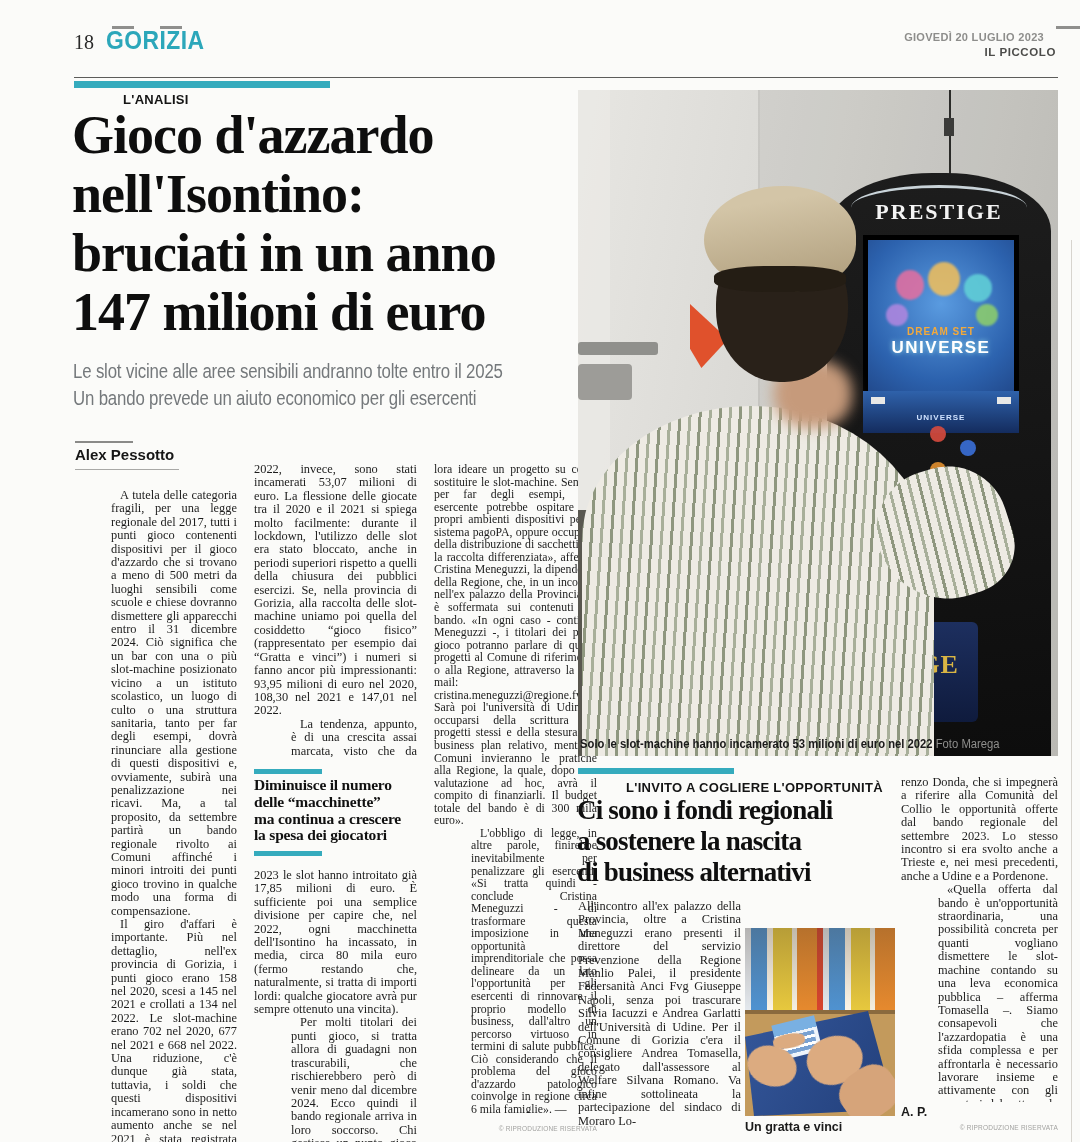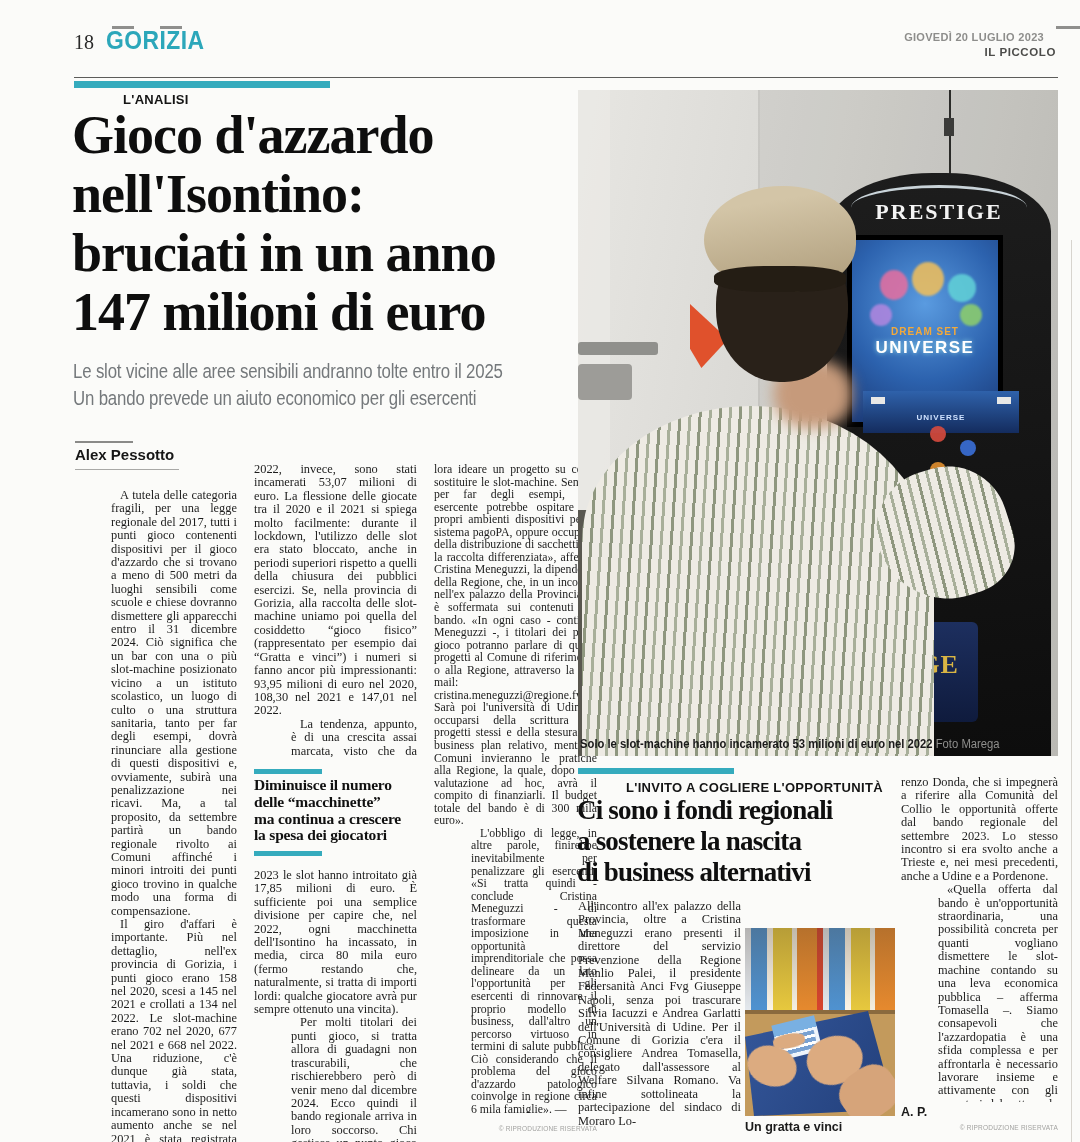--- a/index.html
+++ b/index.html
@@ -46,21 +46,21 @@
   .p1-bar1{position:absolute;left:0;top:252px;width:80px;height:13px;background:#90908c;border-radius:3px;}
   .p1-bar2{position:absolute;left:0;top:274px;width:54px;height:36px;background:#9d9c98;border-radius:4px;}
   .p1-doorpost{position:absolute;left:0;top:420px;width:20px;height:246px;background:#59574f;}
   .p1-cable{position:absolute;left:371px;top:0;width:2px;height:100px;background:#2b2b29;}
   .p1-bracket{position:absolute;left:366px;top:28px;width:10px;height:18px;background:#3b3b39;}
   .cab{position:absolute;left:249px;top:83px;width:224px;height:583px;
        background:linear-gradient(175deg,#1d1d1d,#0d0d0d);border-radius:105px 105px 0 0/58px 58px 0 0;}
   .cab-arc{position:absolute;left:24px;top:12px;width:176px;height:42px;border-top:3px solid #e8f4fa;border-radius:50%;opacity:.85;}
   .cab-brand{position:absolute;left:0;top:26px;width:100%;text-align:center;
              font:bold 22px "Liberation Serif",serif;color:#f4f4f4;letter-spacing:2px;}
-  .cab-screen{position:absolute;left:20px;top:62px;width:156px;height:192px;border:5px solid #000;box-sizing:border-box;
+  .cab-screen{position:absolute;left:36px;top:62px;width:156px;height:192px;border:5px solid #000;box-sizing:border-box;
               background:radial-gradient(circle at 50% 35%,#5a9be0 0%,#2c62ae 55%,#1b3a77 100%);overflow:hidden;}
   .blob{position:absolute;border-radius:50%;filter:blur(1px);opacity:.85;}
   .scr-t1{position:absolute;left:0;top:86px;width:100%;text-align:center;font:bold 10px "Liberation Sans",sans-serif;color:#f2a93c;letter-spacing:1px;}
   .scr-t2{position:absolute;left:0;top:98px;width:100%;text-align:center;font:bold 17px "Liberation Sans",sans-serif;color:#ffffff;letter-spacing:1.5px;text-shadow:0 0 5px #8fd8e8;}
   .cab-panel{position:absolute;left:36px;top:218px;width:156px;height:42px;background:linear-gradient(#2f62ab,#142c5e);}
   .cab-panel .chip{position:absolute;top:6px;width:14px;height:7px;background:#e8e8e6;}
   .panel-small{position:absolute;left:0;top:22px;width:100%;text-align:center;font:bold 8px "Liberation Sans",sans-serif;color:#cfe2ff;letter-spacing:1px;}
   .decal{position:absolute;width:16px;height:16px;border-radius:50%;filter:blur(.5px);opacity:.9;}
   .ge-panel{position:absolute;left:322px;top:532px;width:78px;height:100px;border-radius:6px;
             background:linear-gradient(#1d2f5f,#0f1b3d);}

